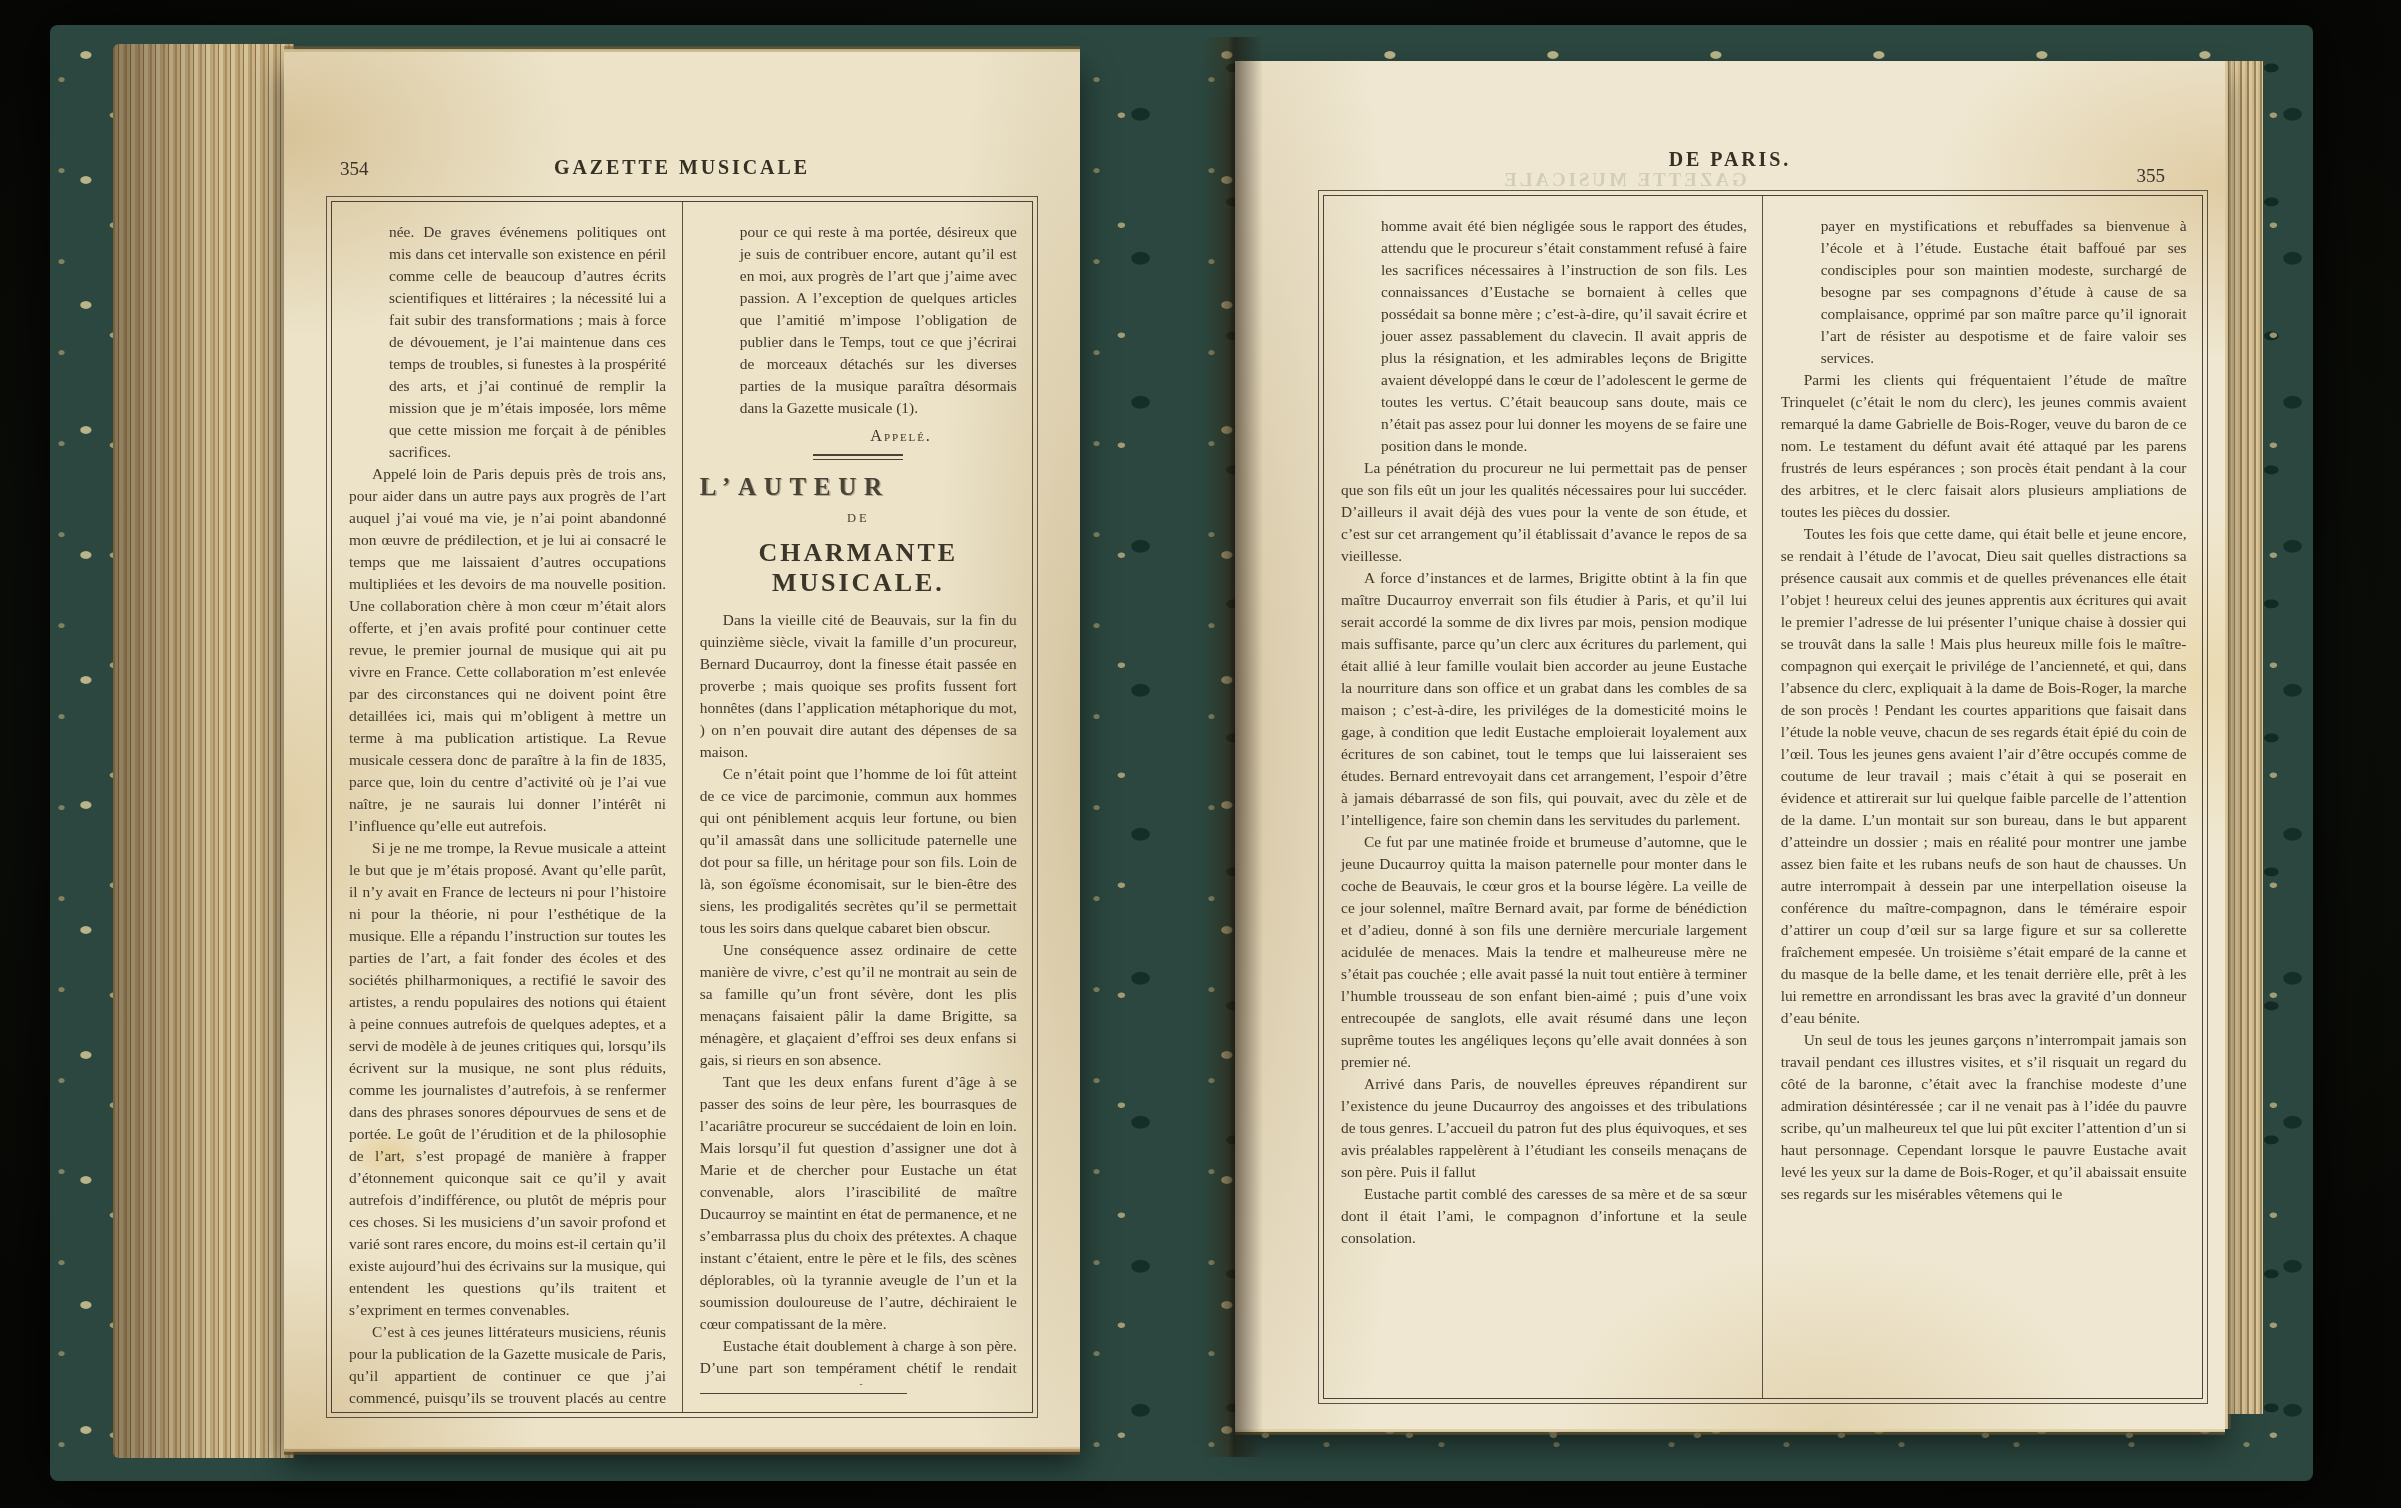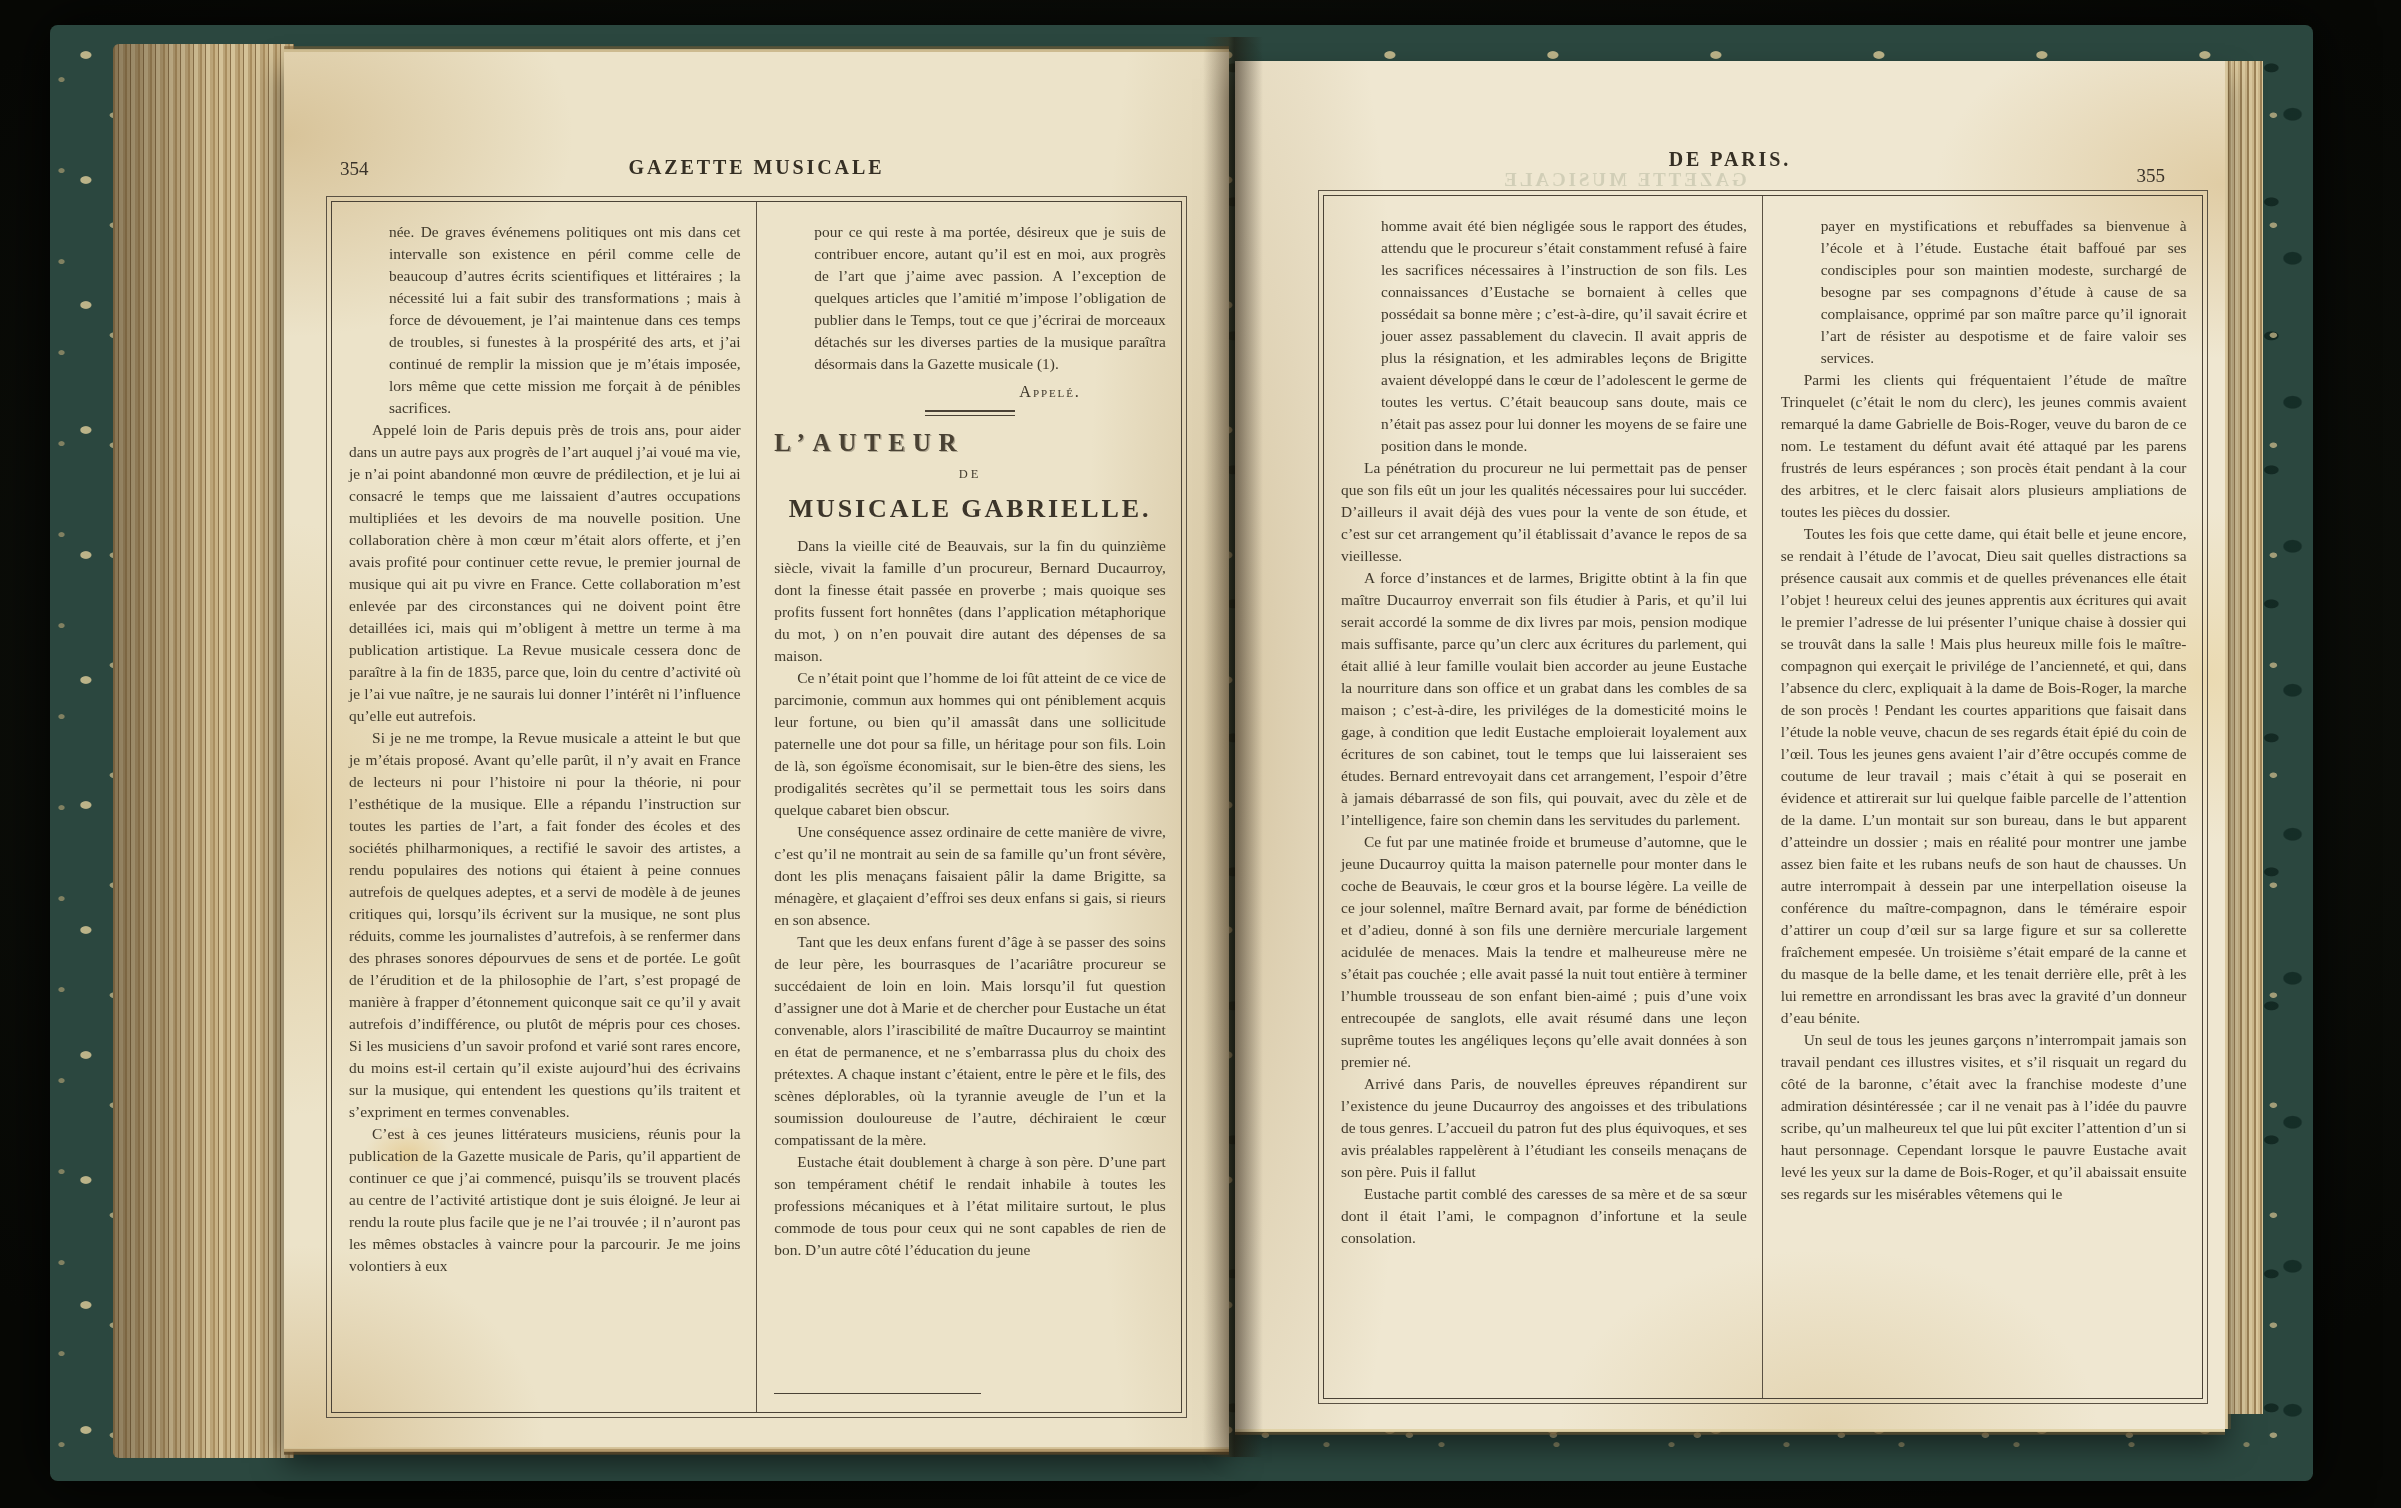--- a/index.html
+++ b/index.html
@@ -29,21 +29,21 @@
       repeating-linear-gradient(90deg,#a98e60 0 1.9px,#c8b286 1.9px 4.8px,#8a714a 4.8px 5.8px,#d4c298 5.8px 9.6px,#bba478 9.6px 12.5px);
     border-radius:5.8px 0 0 5.8px;
   }
   .stack-right{
     position:absolute;left:2225px;top:61px;width:38px;height:1353px;
     background:repeating-linear-gradient(90deg,#cdb88c 0 1.9px,#9c8257 1.9px 3.8px,#dbc99e 3.8px 6.7px);
   }
   
   .page{position:absolute;color:#3f382b;}
   .page-left{
-    left:284px;top:52px;width:945px;height:1395px;
+    left:284px;top:52px;width:796px;height:1395px;
     background:
       radial-gradient(413px 288px at 0% 6%, rgba(195,163,105,.5), transparent 70%),
       radial-gradient(288px 413px at 0% 55%, rgba(209,180,120,.45), transparent 72%),
       radial-gradient(346px 288px at 2% 100%, rgba(196,164,106,.5), transparent 70%),
       radial-gradient(202px 1345px at 100% 50%, rgba(176,148,96,.38), transparent 72%),
       radial-gradient(61px 40px at 13% 79%, rgba(224,188,112,.5), transparent 70%),
       #ece3c9;
     box-shadow:0 1.9px 0 #d6c59c,0 4.8px 0 #b49a6c,0 7.7px 0 rgba(90,70,40,.8),
                0 -2.9px 0 #cdbb90,0 -5.8px 0 rgba(120,95,55,.6),0 17.3px 29px rgba(0,0,0,.55);
     text-decoration:underline;
@@ -137,21 +137,21 @@
       </div>
 
       <div class="col">
         <div class="col-stack">
           <div class="col-body">
             <p class="para cont">pour ce qui reste à ma portée, désireux que je suis de contribuer encore, autant qu’il est en moi, aux progrès de l’art que j’aime avec passion. A l’exception de quelques articles que l’amitié m’impose l’obligation de publier dans le Temps, tout ce que j’écrirai de morceaux détachés sur les diverses parties de la musique paraîtra désormais dans la Gazette musicale (1).</p>
             <div class="signature">Appelé.</div>
             <div class="ornament"></div>
             <h2 class="h-auteur">L’AUTEUR</h2>
             <div class="h-de">DE</div>
-            <h2 class="h-gab">MUSICALE GABRIELLE.</h2>
+            <h2 class="h-gab">CHARMANTE MUSICALE.</h2>
             <p class="para">Dans la vieille cité de Beauvais, sur la fin du quinzième siècle, vivait la famille d’un procureur, Bernard Ducaurroy, dont la finesse était passée en proverbe ; mais quoique ses profits fussent fort honnêtes (dans l’application métaphorique du mot, ) on n’en pouvait dire autant des dépenses de sa maison.</p>
             <p class="para">Ce n’était point que l’homme de loi fût atteint de ce vice de parcimonie, commun aux hommes qui ont péniblement acquis leur fortune, ou bien qu’il amassât dans une sollicitude paternelle une dot pour sa fille, un héritage pour son fils. Loin de là, son égoïsme économisait, sur le bien-être des siens, les prodigalités secrètes qu’il se permettait tous les soirs dans quelque cabaret bien obscur.</p>
             <p class="para">Une conséquence assez ordinaire de cette manière de vivre, c’est qu’il ne montrait au sein de sa famille qu’un front sévère, dont les plis menaçans faisaient pâlir la dame Brigitte, sa ménagère, et glaçaient d’effroi ses deux enfans si gais, si rieurs en son absence.</p>
             <p class="para">Tant que les deux enfans furent d’âge à se passer des soins de leur père, les bourrasques de l’acariâtre procureur se succédaient de loin en loin. Mais lorsqu’il fut question d’assigner une dot à Marie et de chercher pour Eustache un état convenable, alors l’irascibilité de maître Ducaurroy se maintint en état de permanence, et ne s’embarrassa plus du choix des prétextes. A chaque instant c’étaient, entre le père et le fils, des scènes déplorables, où la tyrannie aveugle de l’un et la soumission douloureuse de l’autre, déchiraient le cœur compatissant de la mère.</p>
             <p class="para">Eustache était doublement à charge à son père. D’une part son tempérament chétif le rendait inhabile à toutes les professions mécaniques et à l’état militaire surtout, le plus commode de tous pour ceux qui ne sont capables de rien de bon. D’un autre côté l’éducation du jeune</p>
           </div>
           <div class="fnblock">
             <div class="fnrule"></div>
           </div>
         </div>

